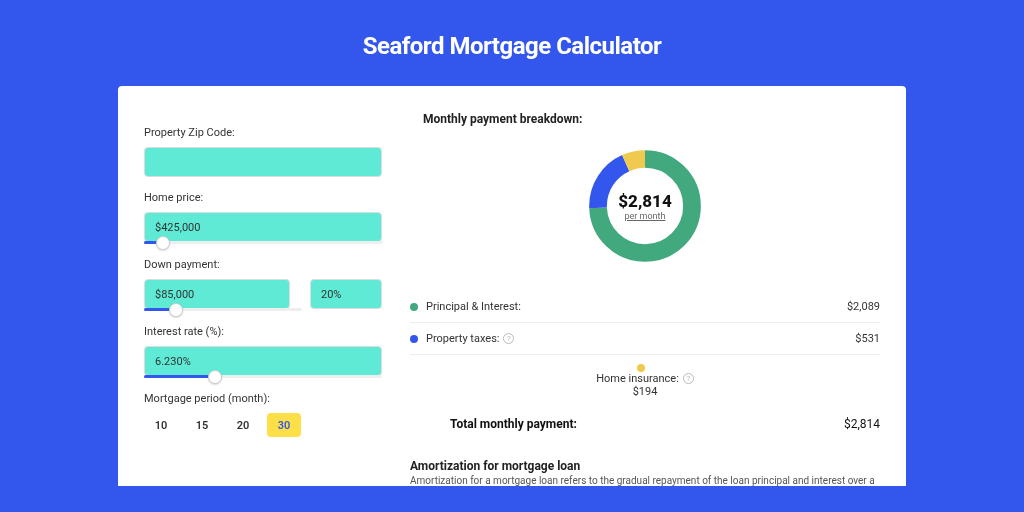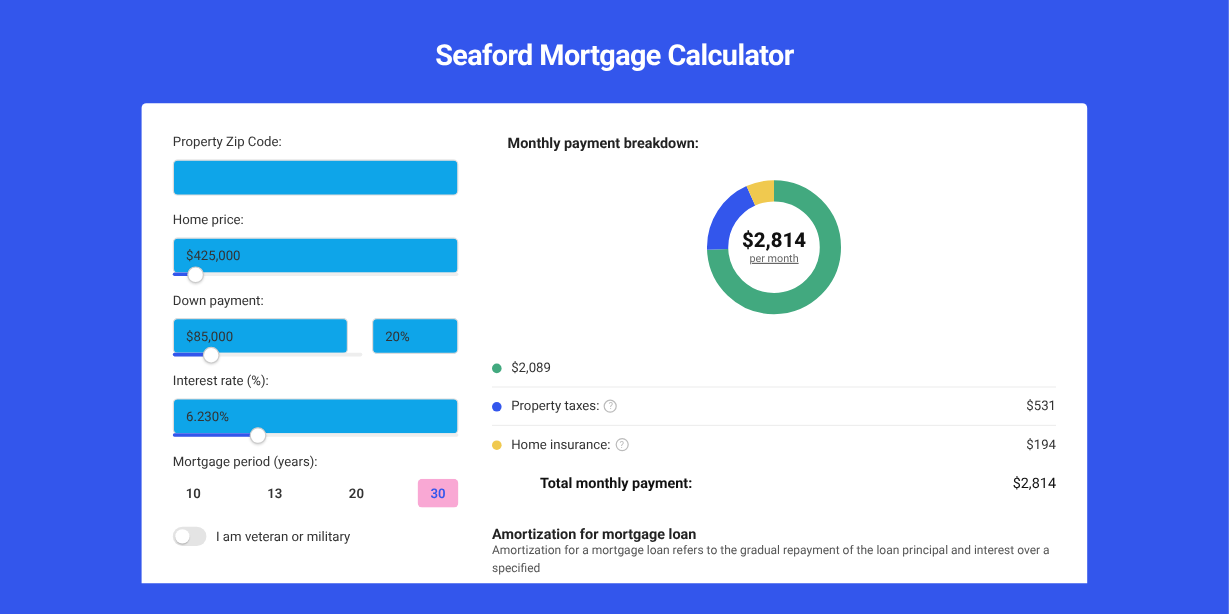--- a/index.html
+++ b/index.html
@@ -2,45 +2,45 @@
 <html><head>
 <meta charset="utf-8">
 <style>
   * { box-sizing: border-box; margin: 0; padding: 0; font-family: -apple-system, BlinkMacSystemFont, "Segoe UI", Roboto, Helvetica, Arial, sans-serif; }
   body { width: 1024px; height: 512px; overflow: hidden; background: #3356ec; }
   .page-title { color: #fff; font-size: 24px; font-weight: 700; text-align: center; padding: 32px 0 26px; letter-spacing: -0.5px; }
   .card { background: #fff; width: 788px; margin: 0 auto; padding: 26px 26px 0 26px; display: flex; gap: 28px; height: 400px; overflow: hidden; border-radius: 4px 4px 0 0; }
   .left { width: 238px; flex-shrink: 0; }
   .right { flex: 1; }
   .field-label { font-size: 11px; color: #333; margin-bottom: 8px; display: block; }
-  .text-input { width: 100%; height: 30px; border: 1px solid #dcdcdc; border-radius: 4px; padding: 0 10px; font-size: 11px; color: #333; background: #0ea5e9; }
-  .field { margin-bottom: 14px; position: relative; }
+  .text-input { width: 100%; height: 30px; border: 1px solid #dcdcdc; border-radius: 4px; padding: 0 10px; font-size: 11px; color: #333; background: #5eead4; }
+  .field { margin-bottom: 14px; position: relative; margin-top: 14px; }
   .slider-track { height: 3px; background: #eee; border-radius: 2px; position: relative; margin-top: -1px; }
   .slider-fill { position: absolute; left: 0; top: 0; height: 100%; background: #3356ec; border-radius: 2px; }
   .slider-thumb { position: absolute; top: 50%; width: 14px; height: 14px; background: #fff; border: 1px solid #ccc; border-radius: 50%; transform: translate(-50%, -50%); box-shadow: 0 1px 2px rgba(0,0,0,.15); }
   .row { display: flex; gap: 20px; }
   .row .text-input:first-child { flex: 1; }
   .row .text-input:last-child { width: 72px; }
-  .period-btns { display: flex; gap: 7px; justify-content: space-between; }
+  .period-btns { display: flex; gap: 7px; }
   .period-btn { width: 34px; height: 24px; border: 1px solid transparent; background: transparent; border-radius: 4px; font-size: 11px; font-weight: 600; color: #333; cursor: pointer; }
-  .period-btn.active { background: #f9a8d4; color: #3356ec; }
+  .period-btn.active { background: #fde047; color: #3356ec; }
   .toggle-row { display: flex; align-items: center; gap: 8px; margin-top: 16px; }
   .toggle { width: 28px; height: 16px; background: #e4e4e4; border-radius: 10px; position: relative; cursor: pointer; }
   .toggle-knob { width: 12px; height: 12px; background: #fff; border-radius: 50%; position: absolute; top: 2px; left: 2px; box-shadow: 0 1px 1px rgba(0,0,0,.2); }
   .toggle-label { font-size: 11px; color: #333; }
   .section-title { font-size: 12px; font-weight: 700; color: #222; margin-bottom: 18px; padding-left: 13px; }
   .donut-wrap { display: flex; justify-content: center; margin-bottom: 22px; }
   .donut { position: relative; width: 124px; height: 124px; }
   .donut svg { width: 100%; height: 100%; transform: rotate(-90deg); }
   .donut-center { position: absolute; inset: 0; display: flex; flex-direction: column; align-items: center; justify-content: center; pointer-events: none; }
   .donut-value { font-size: 17px; font-weight: 800; color: #111; }
   .donut-sub { font-size: 9px; color: #666; text-decoration: underline; }
   .legend { border-top: 1px solid transparent; }
   .legend-row { display: flex; align-items: center; padding: 9px 0; border-bottom: 1px solid #eee; font-size: 11px; color: #333; }
-  .legend-row:last-child { border-bottom: none; }
+  .legend-row:last-child { border-bottom: none; flex-direction: column; }
   .dot { width: 8px; height: 8px; border-radius: 50%; margin-right: 8px; flex-shrink: 0; }
   .legend-label { flex: 1; display: flex; align-items: center; gap: 4px; }
   .legend-amount { font-weight: 400; }
   .total-row { display: flex; padding: 10px 0; font-size: 12px; font-weight: 700; color: #111; }
   .total-row .legend-label { flex: 1; margin-left: 40px; }
   .help-icon { width: 11px; height: 11px; border: 1px solid #bbb; color: #bbb; border-radius: 50%; display: inline-flex; align-items: center; justify-content: center; font-size: 8px; line-height: 1; }
   .amort { margin-top: 18px; }
   .amort-title { font-size: 12px; font-weight: 700; color: #222; margin-bottom: 0; }
   .amort-text { font-size: 10px; color: #555; line-height: 1.5; }
 </style>
@@ -82,35 +82,29 @@
     <div class="field">
       <label class="field-label">Interest rate (%):</label>
       <input class="text-input" value="6.230%" style="">
       <div class="slider-track">
         <div class="slider-fill" id="ir-fill" style="width: 30%;"></div>
         <div class="slider-thumb" id="ir-thumb" style="left: 30%;"></div>
       </div>
     </div>
 
     <div class="field">
-      <label class="field-label">Mortgage period (years):</label>
+      <label class="field-label">Mortgage period (month):</label>
       <div class="period-btns" id="period-btns">
           <button class="period-btn">10</button>
-          <button class="period-btn">13</button>
+          <button class="period-btn">15</button>
           <button class="period-btn">20</button>
           <button class="period-btn active">30</button>
         </div>
     </div>
 
-    <div class="toggle-row">
-      <div class="toggle">
-        <div class="toggle-knob"></div>
-      </div>
-      <span class="toggle-label">I am veteran or military</span>
-    </div>
 
   </div>
 
   <div class="right">
     <div class="section-title">Monthly payment breakdown:</div>
 
     <div class="donut-wrap">
       <div class="donut">
         <svg viewBox="0 0 42 42">
           <circle id="arc-pi" cx="21" cy="21" r="15.9155" fill="transparent" stroke-width="6" stroke="#42a97f" stroke-dasharray="74.23596304193319 25.76403695806681" stroke-dashoffset="0"></circle>
@@ -120,20 +114,23 @@
         <div class="donut-center">
           <div class="donut-value">$2,814</div>
           <div class="donut-sub">per month</div>
         </div>
       </div>
     </div>
 
     <div class="legend" id="legend">
         <div class="legend-row">
           <span class="dot" style="background: rgb(66, 169, 127);"></span>
+          <span class="legend-label">
+            <span>Principal &amp; Interest:</span>
+          </span>
           <span class="legend-amount">$2,089</span>
         </div>
         <div class="legend-row">
           <span class="dot" style="background: rgb(51, 86, 236);"></span>
           <span class="legend-label">
             <span>Property taxes:</span>
             <span class="help-icon">?</span>
           </span>
           <span class="legend-amount">$531</span>
         </div>

